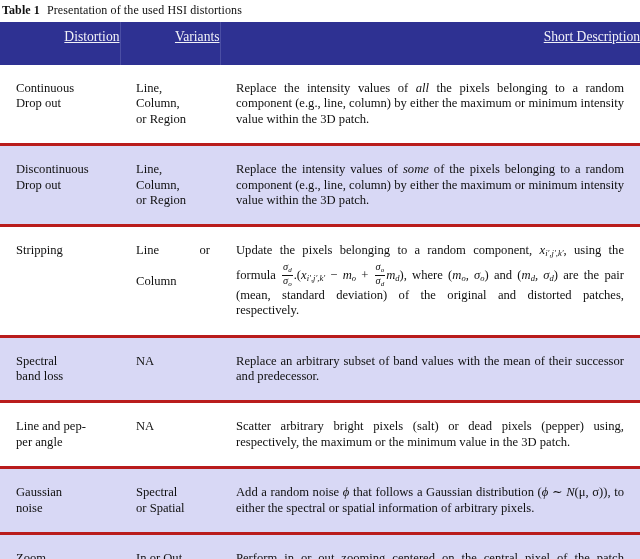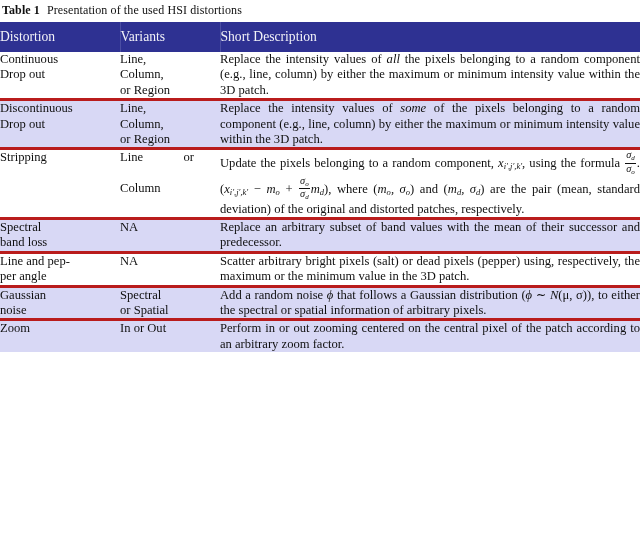--- a/index.html
+++ b/index.html
@@ -38,39 +38,40 @@
 
   
   table.dist-table {
     border-collapse: collapse;
     width: 640px;
     table-layout: fixed;
   }
   table.dist-table td,
   table.dist-table th {
     vertical-align: top;
-    padding: 0;
+    padding: 16px;
   }
 
   
   col.c-dist { width: 120px; }
   col.c-var  { width: 100px; }
   col.c-desc { width: 420px; }
 
   
   thead tr.head-row th {
     background: #2e3192;
     color: #f2f2f8;
     font-weight: normal;
     font-size: 13.6px;
-    height: 30px;
+    height: 43px;
     line-height: 30px;
-    text-align: left;
+    text-align: right;
     padding: 0;
     border: none;
+    text-decoration: underline;
   }
   thead tr.head-row th.h-dist { border-right: 1px solid #4b4ea4; }
   thead tr.head-row th.h-var  { border-right: 1px solid #4b4ea4; }
 
   
   tbody tr.body-row > td {
     font-size: 12.6px;
     line-height: 15.4px;
     border-top: 3px solid #b91c1c;
   }

